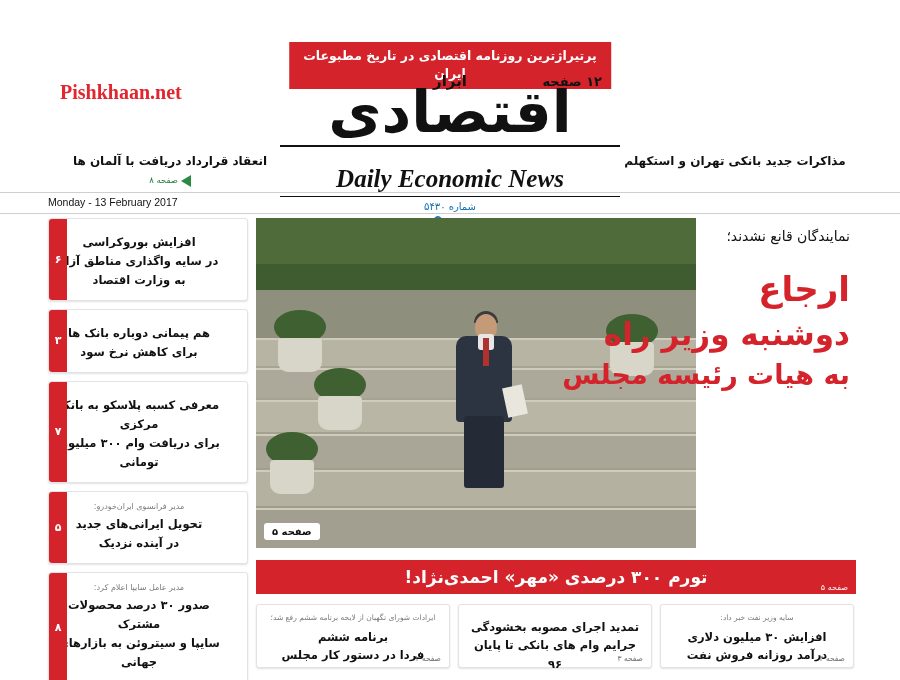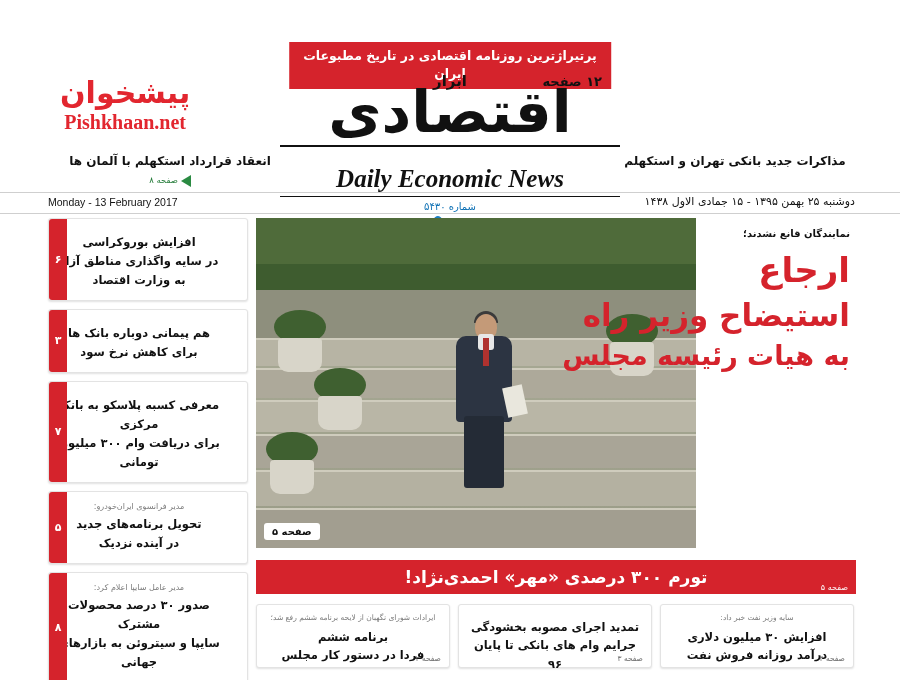--- a/index.html
+++ b/index.html
@@ -300,24 +300,24 @@
 
   .lead-text{
     position:absolute;
     right:0;top:10px;
     width:150px;
     direction:rtl;
     text-align:right;
     padding-right:6px;
   }
   .lead-kicker{
-    font-size:10px;
-    font-weight:bold;
-    color:#111;
-    margin-bottom:8px;
+    font-size:14px;
+    font-weight:normal;
+    color:#111;
+    margin-bottom:22px;
     white-space:nowrap;
   }
   .lead-title{
     font-size:34px;
     font-weight:bold;
     color:#d5232c;
     line-height:1.38;
     white-space:nowrap;
   }
   .lead-title .l2{font-size:31px;}
@@ -390,50 +390,48 @@
 <div class="page">
 
   <div class="masthead">
 
     <div class="top-banner">
       <div>پرتیراژترین روزنامه اقتصادی در تاریخ مطبوعات</div>
       <div>ایران</div>
     </div>
 
     <div class="pishkhaan">
-      <div class="fa">پیشخوان</div>
       <div class="en">Pishkhaan.net</div>
     </div>
 
     <div class="logo-block">
       <div class="logo-pages">۱۲ صفحه</div>
       <div class="logo-abrar">ابرار</div>
       <div class="logo-main">اقتصادی</div>
       <div class="logo-en">Daily Economic News</div>
       <div class="issue">
         <div>شماره ۵۴۳۰</div>
         <div class="num">۵۰۰</div>
       </div>
     </div>
 
     <div class="side-head left">
-      <span>انعقاد قرارداد استکهلم با آلمان ها</span>
+      <span>انعقاد قرارداد دریافت با آلمان ها</span>
       <span class="pg">
         <span class="tri green-l"></span>
         <span>صفحه ۸</span>
       </span>
     </div>
 
     <div class="side-head right">
       <span>مذاکرات جدید بانکی تهران و استکهلم</span>
     </div>
 
     <div class="datebar">
       <div class="en">Monday -  13 February 2017</div>
-      <div class="fa">دوشنبه ۲۵ بهمن ۱۳۹۵ - ۱۵ جمادی الاول ۱۴۳۸</div>
     </div>
   </div>
 
   <div class="content">
 
     <div class="left-col">
 
       <div class="news-box">
         <div class="pagetab">۶</div>
         <div class="kicker"></div>
@@ -452,21 +450,21 @@
       <div class="news-box">
         <div class="pagetab">۷</div>
         <div class="kicker"></div>
         <div class="title" style="white-space:pre-line">معرفی کسبه پلاسکو به بانک مرکزی
 برای دریافت وام ۳۰۰ میلیون تومانی</div>
       </div>
 
       <div class="news-box">
         <div class="pagetab">۵</div>
         <div class="kicker">مدیر فرانسوی ایران‌خودرو:</div>
-        <div class="title" style="white-space:pre-line">تحویل برنامه‌های جدید
+        <div class="title" style="white-space:pre-line">تحویل ایرانی‌های جدید
 در آینده نزدیک</div>
       </div>
 
       <div class="news-box">
         <div class="pagetab">۸</div>
         <div class="kicker">مدیر عامل سایپا اعلام کرد:</div>
         <div class="title" style="white-space:pre-line">صدور ۳۰ درصد محصولات مشترک
 سایپا و سیتروئن به بازارهای جهانی</div>
       </div>
     </div>
@@ -503,21 +501,21 @@
         <div class="man-legs"></div>
         <div class="man-file"></div>
 
         <div class="stampbox">صفحه ۵</div>
       </div>
 
       <div class="lead-text">
         <div class="lead-kicker">نمایندگان قانع نشدند؛</div>
         <div class="lead-title">
           <div class="l1">ارجاع</div>
-          <div class="l2">استیضاح وزیر راه</div>
+          <div class="l2">دوشنبه وزیر راه</div>
           <div class="l3">به هیات رئیسه مجلس</div>
         </div>
       </div>
     </div>
 
     <div class="strap">
       <span>تورم ۳۰۰ درصدی «مهر» احمدی‌نژاد!</span>
       <span class="pg">صفحه ۵</span>
     </div>
 

